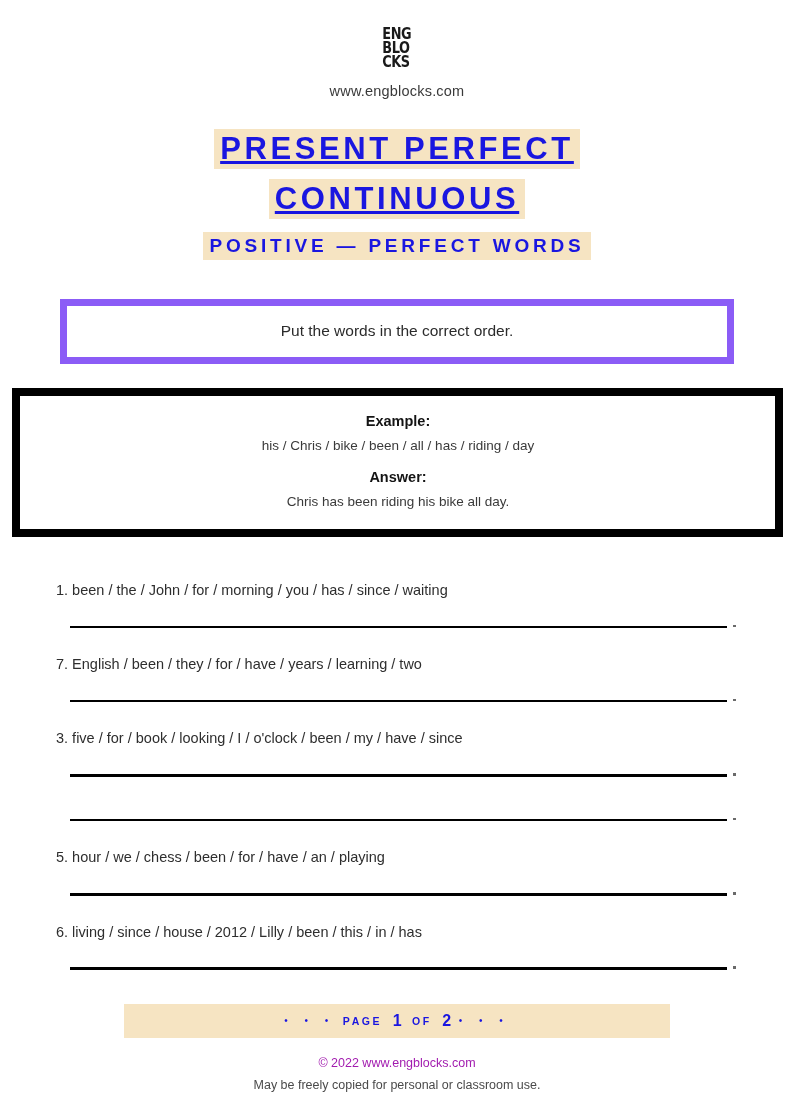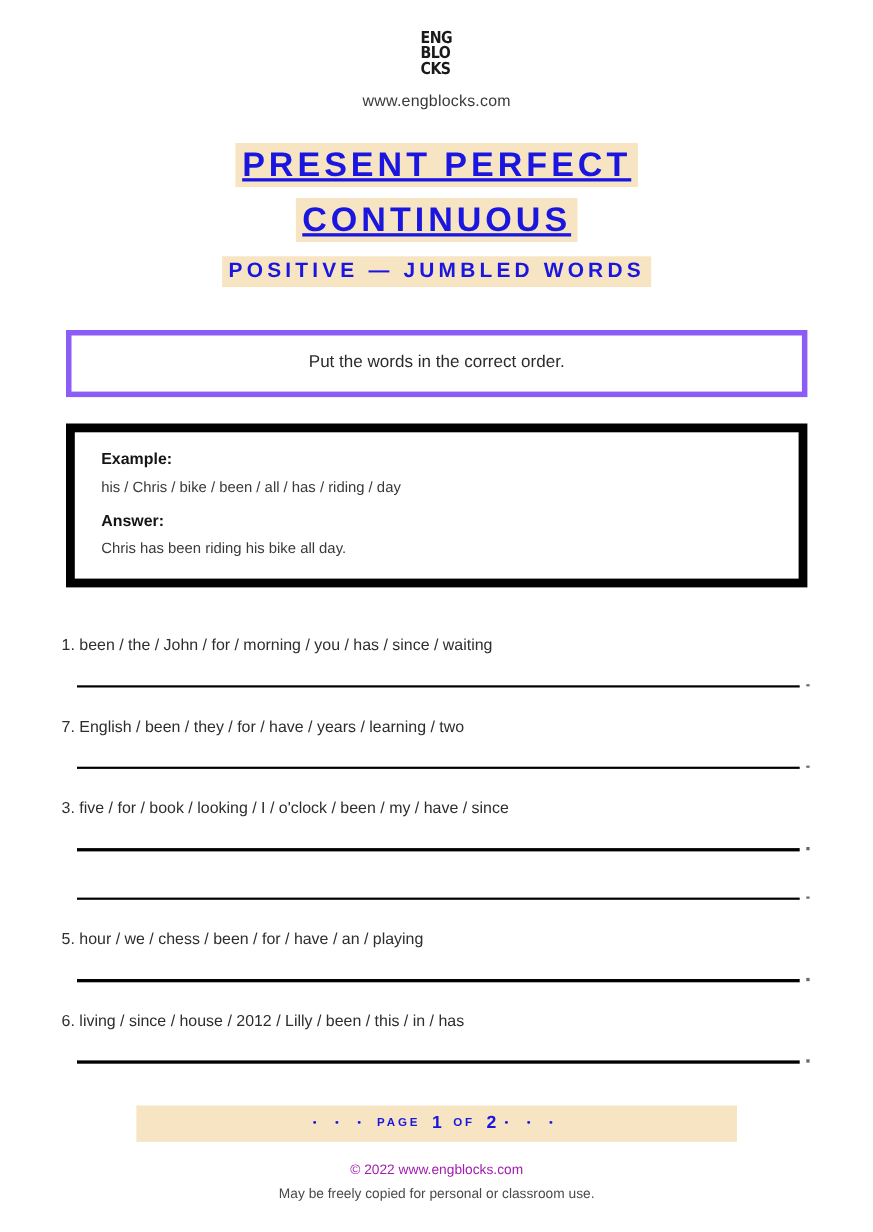--- a/index.html
+++ b/index.html
@@ -83,39 +83,39 @@
     padding: 3px 6px 4px 6px;
     box-decoration-break: clone;
     -webkit-box-decoration-break: clone;
   }
 
   
   .instruction-box {
     margin: 38px auto 0 auto;
     width: 674px;
     box-sizing: border-box;
-    border: 5px solid #8b5cf6;
+    border: 7px solid #8b5cf6;
     background: #ffffff;
     padding: 16px 14px 17px 14px;
     text-align: center;
   }
   .instruction-text {
     font-size: 15.5px;
     color: #2b2b2b;
   }
 
   
   .example-box {
     margin: 24px auto 0 auto;
-    width: 674px;
+    width: 771px;
     box-sizing: border-box;
     border: 8px solid #000000;
     background: #ffffff;
     padding: 17px 22px 20px 24px;
-    text-align: left;
+    text-align: center;
   }
   .ex-label {
     font-weight: bold;
     font-size: 14.5px;
     color: #141414;
     margin: 0 0 9px 0;
   }
   .ex-label.second { margin-top: 16px; }
   .ex-text {
     font-size: 13.5px;
@@ -218,21 +218,21 @@
       <span class="logo-line">ENG</span>
       <span class="logo-line">BLO</span>
       <span class="logo-line">CKS</span>
     </div>
     <div class="site-url">www.engblocks.com</div>
   </div>
 
   <div class="title-block">
     <span class="title-line"><span class="hl">PRESENT PERFECT</span></span>
     <span class="title-line"><span class="hl">CONTINUOUS</span></span>
-    <span class="subtitle-line"><span class="hl">POSITIVE — JUMBLED WORDS</span></span>
+    <span class="subtitle-line"><span class="hl">POSITIVE — PERFECT WORDS</span></span>
   </div>
 
   <div class="instruction-box">
     <div class="instruction-text">Put the words in the correct order.</div>
   </div>
 
   <div class="example-box">
     <p class="ex-label">Example:</p>
     <p class="ex-text">his / Chris / bike / been / all / has / riding / day</p>
     <p class="ex-label second">Answer:</p>

